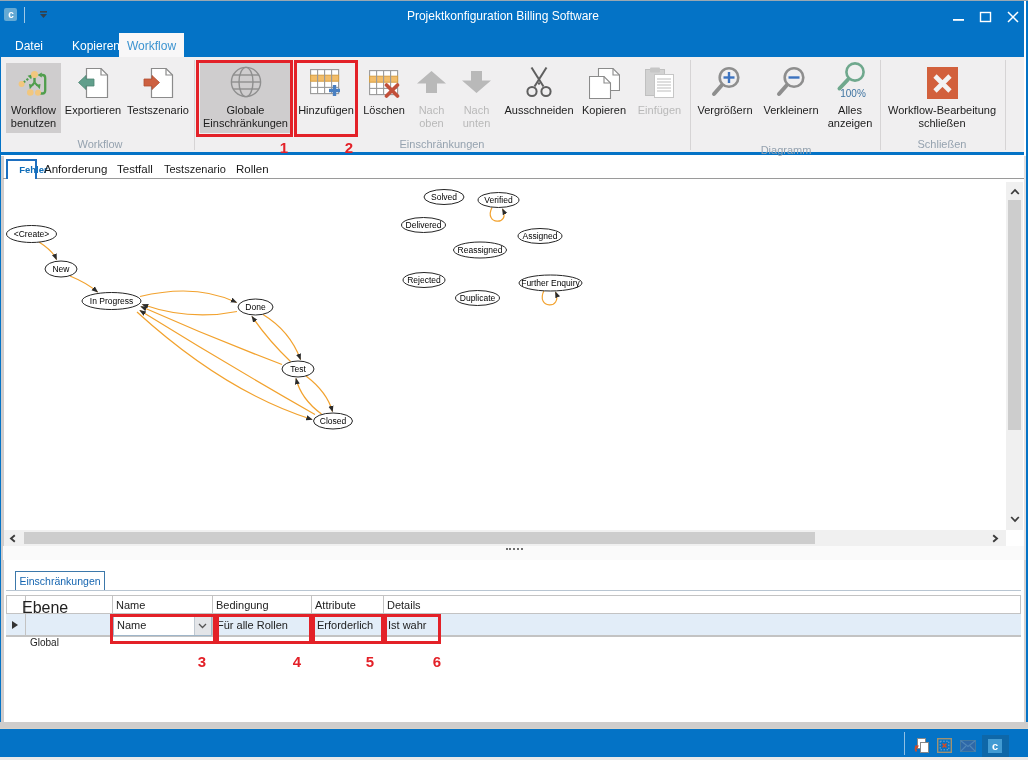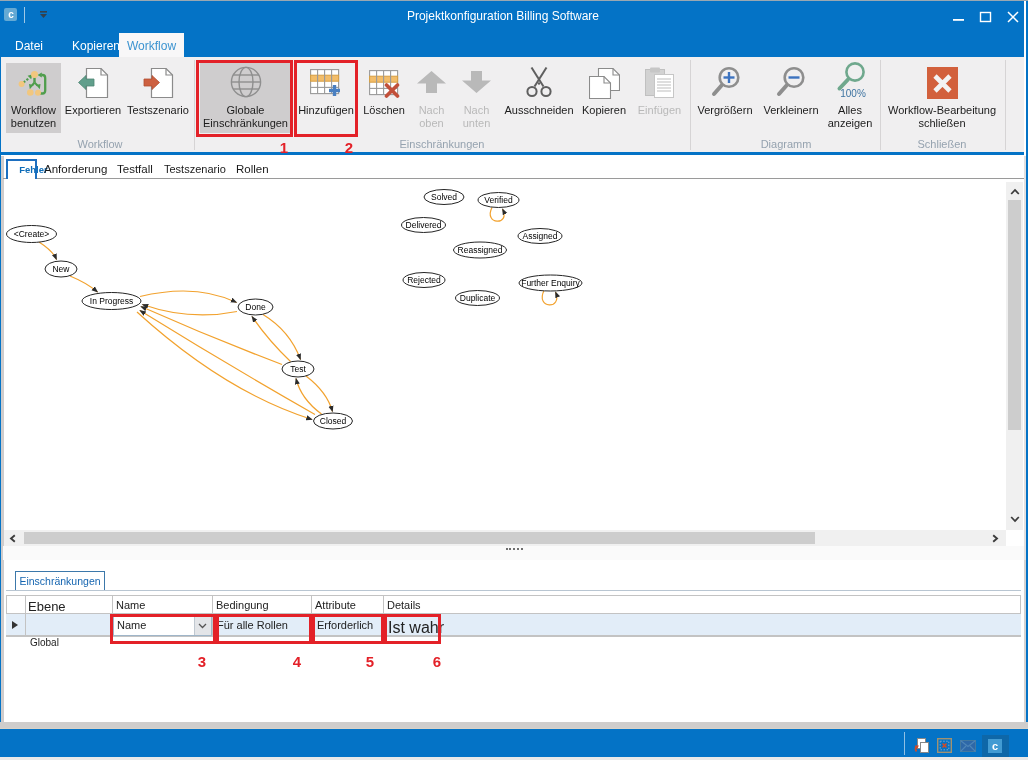--- a/index.html
+++ b/index.html
@@ -56,21 +56,21 @@
 <div class="abs" style="left:15px;top:39px;color:#fff;font-size:12px">Datei</div>
 <div class="abs" style="left:72px;top:39px;color:#fff;font-size:12px">Kopieren</div>
 <div class="abs" style="left:119px;top:39px;width:65px;color:#3c93d0;font-size:12px;text-align:center">Workflow</div>
 
 <div class="vsep" style="left:194px"></div>
 <div class="vsep" style="left:690px"></div>
 <div class="vsep" style="left:880px"></div>
 <div class="vsep" style="left:1005px"></div>
 <div class="glbl" style="left:40px;top:138px;width:120px">Workflow</div>
 <div class="glbl" style="left:382px;top:138px;width:120px">Einschränkungen</div>
-<div class="glbl" style="left:726px;top:138px;width:120px">Diagramm</div>
+<div class="glbl" style="left:726px;top:144px;width:120px">Diagramm</div>
 <div class="glbl" style="left:882px;top:138px;width:120px">Schließen</div>
 
 <div class="abs" style="left:6px;top:63px;width:55px;height:70px;background:#cfcdce"></div>
 <svg class="abs" style="left:18px;top:66px" width="30" height="32" viewBox="0 0 30 32">
  <g stroke="#4f9d4c" fill="none">
   <path d="M5.5 16.5 L10.5 12.5" stroke-width="2.2" stroke-dasharray="2.2 1.6"></path>
   <path d="M16.5 11.5 L16.5 16.5" stroke-width="2.4"></path>
   <path d="M16.5 16.5 L14 19.5" stroke-width="2"></path>
   <path d="M16.5 16.5 L19.5 19.5" stroke-width="2"></path>
   <path d="M21.5 27.5 L24.5 27.5 Q 27.2 27.5 27.2 24.5 L27.2 12 Q 27.2 9 24.5 9 L23.5 9" stroke-width="2.3"></path>
@@ -309,37 +309,37 @@
 <div class="abs" style="left:6px;top:590px;width:1015px;height:1px;background:#b9c6d2"></div>
 
 <div class="abs" style="left:6px;top:595px;width:1015px;height:42px;border:1px solid #c3c3c3;box-sizing:border-box;background:#fff"></div>
 <div class="abs" style="left:6px;top:614px;width:1015px;height:22px;background:#e2edf8;border-bottom:1px solid #c3c3c3;box-sizing:border-box"></div>
 <div class="abs" style="left:25px;top:595px;width:1px;height:41px;background:#c3c3c3"></div>
 <div class="abs" style="left:112px;top:595px;width:1px;height:41px;background:#c3c3c3"></div>
 <div class="abs" style="left:212px;top:595px;width:1px;height:41px;background:#c3c3c3"></div>
 <div class="abs" style="left:311px;top:595px;width:1px;height:41px;background:#c3c3c3"></div>
 <div class="abs" style="left:383px;top:595px;width:1px;height:41px;background:#c3c3c3"></div>
 <div class="abs" style="left:6px;top:613px;width:1015px;height:1px;background:#c3c3c3"></div>
-<div class="abs" style="left:28px;top:599px;font-size:13px;color:#222">Ebene</div>
+<div class="abs" style="left:22px;top:599px;font-size:16px;color:#222">Ebene</div>
 <div class="abs" style="left:116px;top:599px;font-size:11px;color:#222">Name</div>
 <div class="abs" style="left:216px;top:599px;font-size:11px;color:#222">Bedingung</div>
 <div class="abs" style="left:315px;top:599px;font-size:11px;color:#222">Attribute</div>
 <div class="abs" style="left:387px;top:599px;font-size:11px;color:#222">Details</div>
 <div class="abs" style="left:12px;top:621px;width:0;height:0;border-top:4px solid transparent;border-bottom:4px solid transparent;border-left:6px solid #333"></div>
 <div class="abs" style="left:30px;top:637px;font-size:10px;color:#222">Global</div>
 
 <div class="abs" style="left:113px;top:614px;width:99px;height:22px;background:#fff;border:1px solid #9fb5c8;box-sizing:border-box"></div>
 <div class="abs" style="left:117px;top:619px;font-size:11px;color:#222">Name</div>
 <div class="abs" style="left:194px;top:615px;width:17px;height:20px;background:#e3e5e8;border-left:1px solid #c0c8d0;box-sizing:border-box"></div>
 <svg class="abs" style="left:198px;top:623px" width="9" height="6" viewBox="0 0 9 6">
     <path d="M1 1 L4.5 4.5 L8 1" stroke="#555" stroke-width="1.3" fill="none"></path>
   </svg>
 <div class="abs" style="left:217px;top:619px;font-size:11px;color:#222">Für alle Rollen</div>
 <div class="abs" style="left:317px;top:619px;font-size:11px;color:#222">Erforderlich</div>
-<div class="abs" style="left:388px;top:619px;font-size:16px;color:#222">Ist wahr</div>
+<div class="abs" style="left:388px;top:619px;font-size:11px;color:#222">Ist wahr</div>
 
 <div class="redbox" style="left:110px;top:614px;width:106px;height:30px"></div>
 <div class="redbox" style="left:216px;top:614px;width:96px;height:30px"></div>
 <div class="redbox" style="left:312px;top:614px;width:72px;height:30px"></div>
 <div class="redbox" style="left:384px;top:614px;width:57px;height:30px"></div>
 <div class="num" style="left:192px;top:653px;width:20px">3</div>
 <div class="num" style="left:287px;top:653px;width:20px">4</div>
 <div class="num" style="left:360px;top:653px;width:20px">5</div>
 <div class="num" style="left:427px;top:653px;width:20px">6</div>
 

